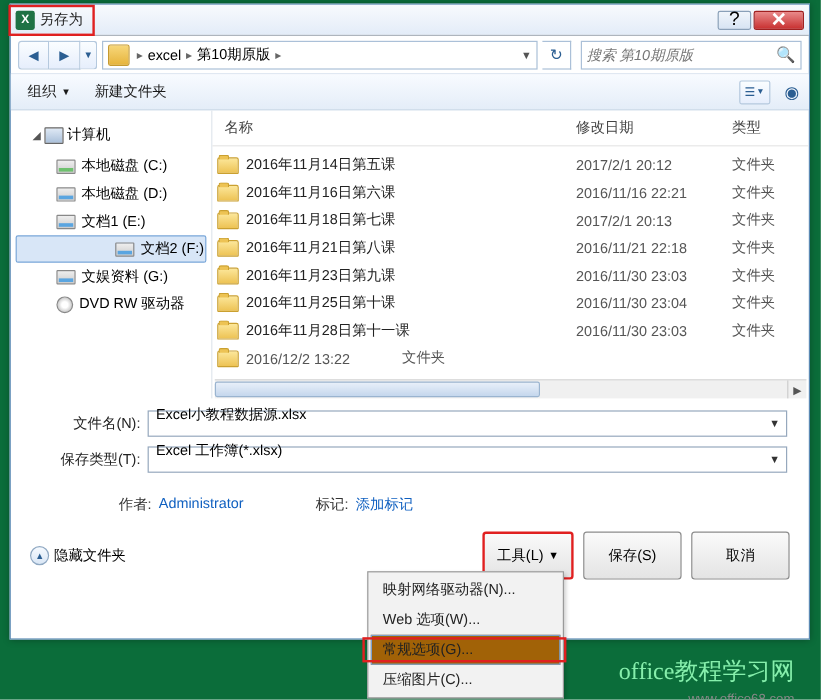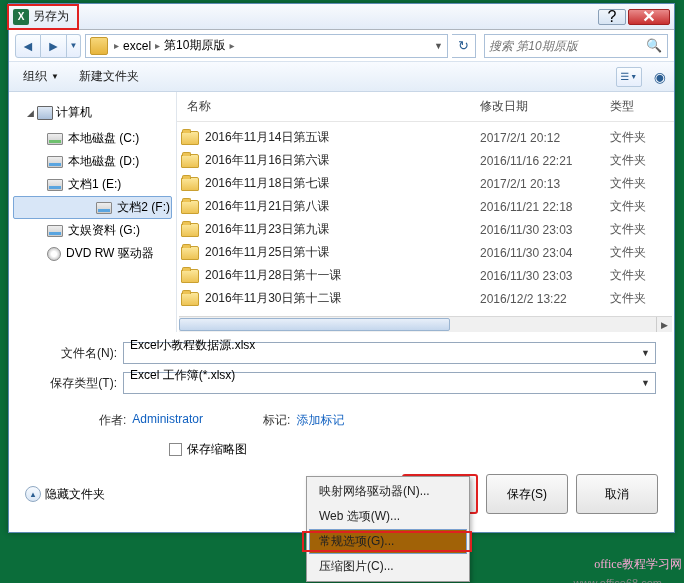--- a/index.html
+++ b/index.html
@@ -69,21 +69,21 @@
   .footer .hide .chev{width:16px;height:16px;border:1px solid #8fa8c2;border-radius:50%;background:linear-gradient(#f6faff,#d9e6f5);display:flex;align-items:center;justify-content:center;font-size:9px;color:#2b5e92;}
   .footer .sp { flex:1; }
   .footer .btn { min-width:82px; height:40px; border:1px solid #8b8b8b; background:linear-gradient(#fafafa,#e4e4e4); border-radius:3px; margin-left:8px; display:flex; align-items:center; justify-content:center; padding:0 8px;}
   .footer .btn.tool { min-width:76px; position:relative;}
   .footer .btn.tool .dd{margin-left:4px;font-size:9px;}
   .tool-hl { border:2px solid #e02020 !important; }
   .dropdown { position:absolute; right:204px; bottom:-50px; width:164px; background:#f2f2f2; border:1px solid #9a9a9a; box-shadow:2px 2px 4px rgba(0,0,0,0.25); font-size:12px; padding:2px;}
   .dropdown .mi { padding:4px 10px; color:#222;}
   .dropdown .mi.hi { background:#a16207; border:1px solid #7aa0cf; padding:3px 9px;}
   .red-menu-box { position:absolute; right:202px; bottom:-20px; width:170px; height:21px; border:2px solid #e02020; pointer-events:none;}
-  .watermark { position:absolute; right:2px; bottom:10px; color:#f9a8d4; font-size:12px; font-family:"SimSun",serif; }
+  .watermark { position:absolute; right:22px; bottom:10px; color:#86efac; font-size:20px; font-family:"SimSun",serif; }
   .watermark2 { position:absolute; right:22px; bottom:-6px; color:#888; font-size:11px;}
 </style>
 </head>
 <body>
 
 <div class="dialog">
   <div class="red-title-box"></div>
   <div class="title-bar">
     <div class="xl">X</div>
     <div class="ttl">另存为</div>
@@ -203,21 +203,20 @@
             <span class="ft">文件夹</span>
           </div>
           <div class="frow">
             <span class="fld"></span>
             <span class="fn">2016年11月28日第十一课</span>
             <span class="fd">2016/11/30 23:03</span>
             <span class="ft">文件夹</span>
           </div>
           <div class="frow">
             <span class="fld"></span>
-            <span class="fn">2016年11月30日第十二课</span>
             <span class="fd">2016/12/2 13:22</span>
             <span class="ft">文件夹</span>
           </div>
         </div>
       <div class="hscroll">
         <div class="thumb"></div>
         <div class="arR">▶</div>
       </div>
     </div>
   </div>
@@ -243,24 +242,20 @@
     <div class="mcol" style="margin-left:72px;">
       <span class="mlbl">作者:</span>
       <span class="mval">Administrator</span>
     </div>
     <div class="mcol">
       <span class="mlbl">标记:</span>
       <span class="mval">添加标记</span>
     </div>
   </div>
 
-  <div class="thumb-row">
-    <span class="cb"></span>
-    <span>保存缩略图</span>
-  </div>
 
   <div class="footer">
     <div class="hide">
       <span class="chev">▴</span>
       <span>隐藏文件夹</span>
     </div>
     <div class="sp"></div>
     <div class="btn tool tool-hl">
       <span>工具(L)</span>
         <span class="dd">▼</span>

